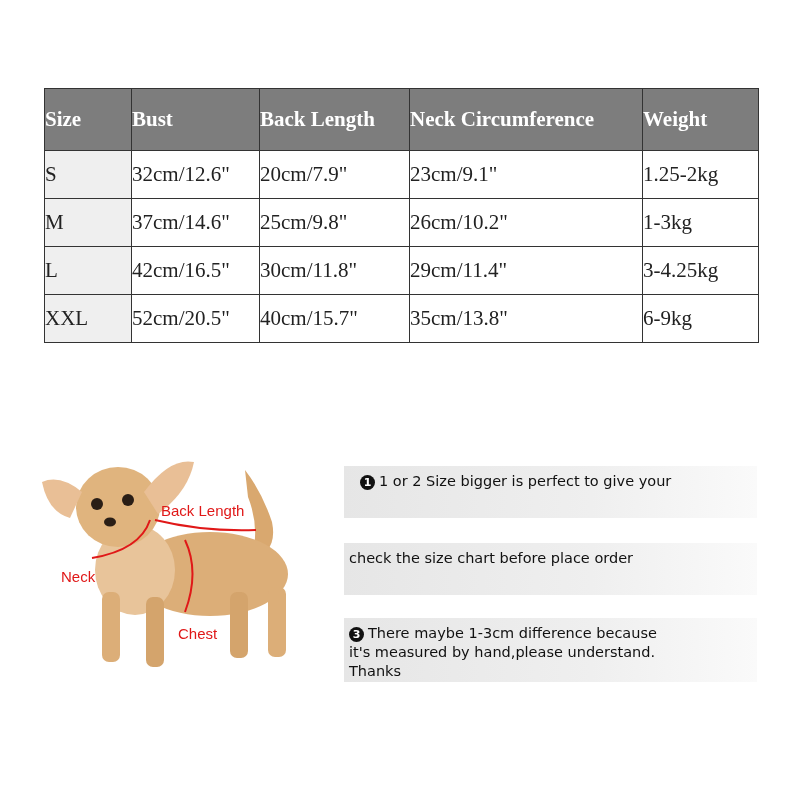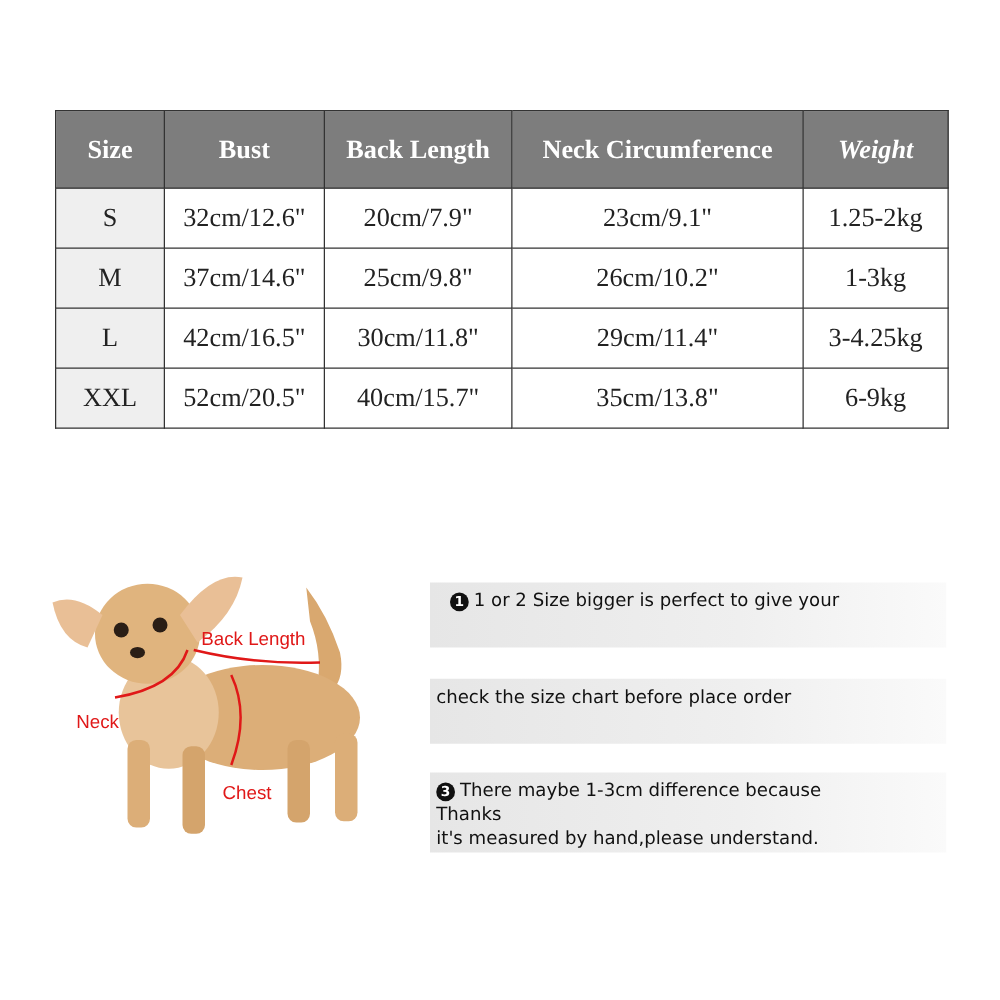--- a/index.html
+++ b/index.html
@@ -6,38 +6,38 @@
     body { width: 800px; height: 800px; position: relative; overflow: hidden; font-family: "Liberation Serif", serif; }
 
     
     .size-table {
       position: absolute; left: 44px; top: 88px;
       border-collapse: collapse;
       font-family: "Liberation Serif", serif;
     }
     .size-table th, .size-table td {
       border: 1.5px solid #333;
-      text-align: center;
+      text-align: left;
       padding: 0;
     }
     .size-table th {
       background: #7d7d7d;
       color: #ffffff;
       font-weight: bold;
       font-size: 21px;
       height: 61px;
     }
     .size-table td {
       font-size: 21px;
       color: #222;
       height: 47px;
       background: #fff;
     }
     .size-table td.size-cell { background: #efefef; }
-    .c0 { width: 86px; } .c1 { width: 127px; } .c2 { width: 149px; } .c3 { width: 232px; } .c4 { width: 115px; font-style: italic; }
+    .c0 { width: 86px; } .c1 { width: 127px; } .c2 { width: 149px; } .c3 { width: 232px; } .c4 { width: 115px; }
 
     
     .dog-figure { position: absolute; left: 40px; top: 452px; width: 280px; height: 230px; }
     .dog-figure svg { width: 100%; height: 100%; }
     .label-text { font-family: "Liberation Sans", sans-serif; font-size: 15px; fill: #e01818; }
 
     
     .note {
       position: absolute; left: 344px; width: 413px;
       background: linear-gradient(to right, #e6e6e6 0%, #efefef 60%, #fafafa 100%);
@@ -137,15 +137,15 @@
 <div class="note note-1">
   <div><span class="num-icon">1</span><span>1 or 2 Size bigger is perfect to give your</span></div>
 </div>
 
 <div class="note note-2">
   <div>check the size chart before place order</div>
 </div>
 
 <div class="note note-3">
   <div><span class="num-icon">3</span><span>There maybe 1-3cm difference because</span></div>
+  <div>it's measured by hand,please understand.</div>
   <div>Thanks</div>
-  <div>it's measured by hand,please understand.</div>
 </div>
 
 </body></html>

